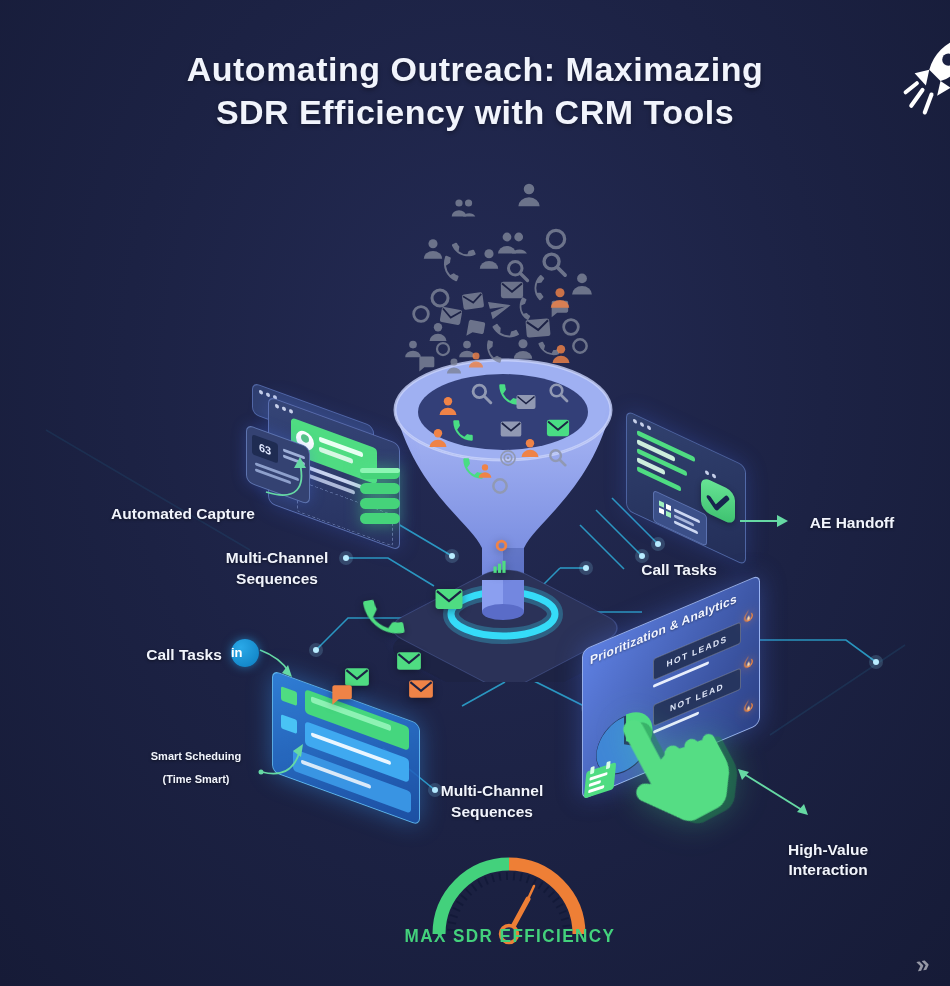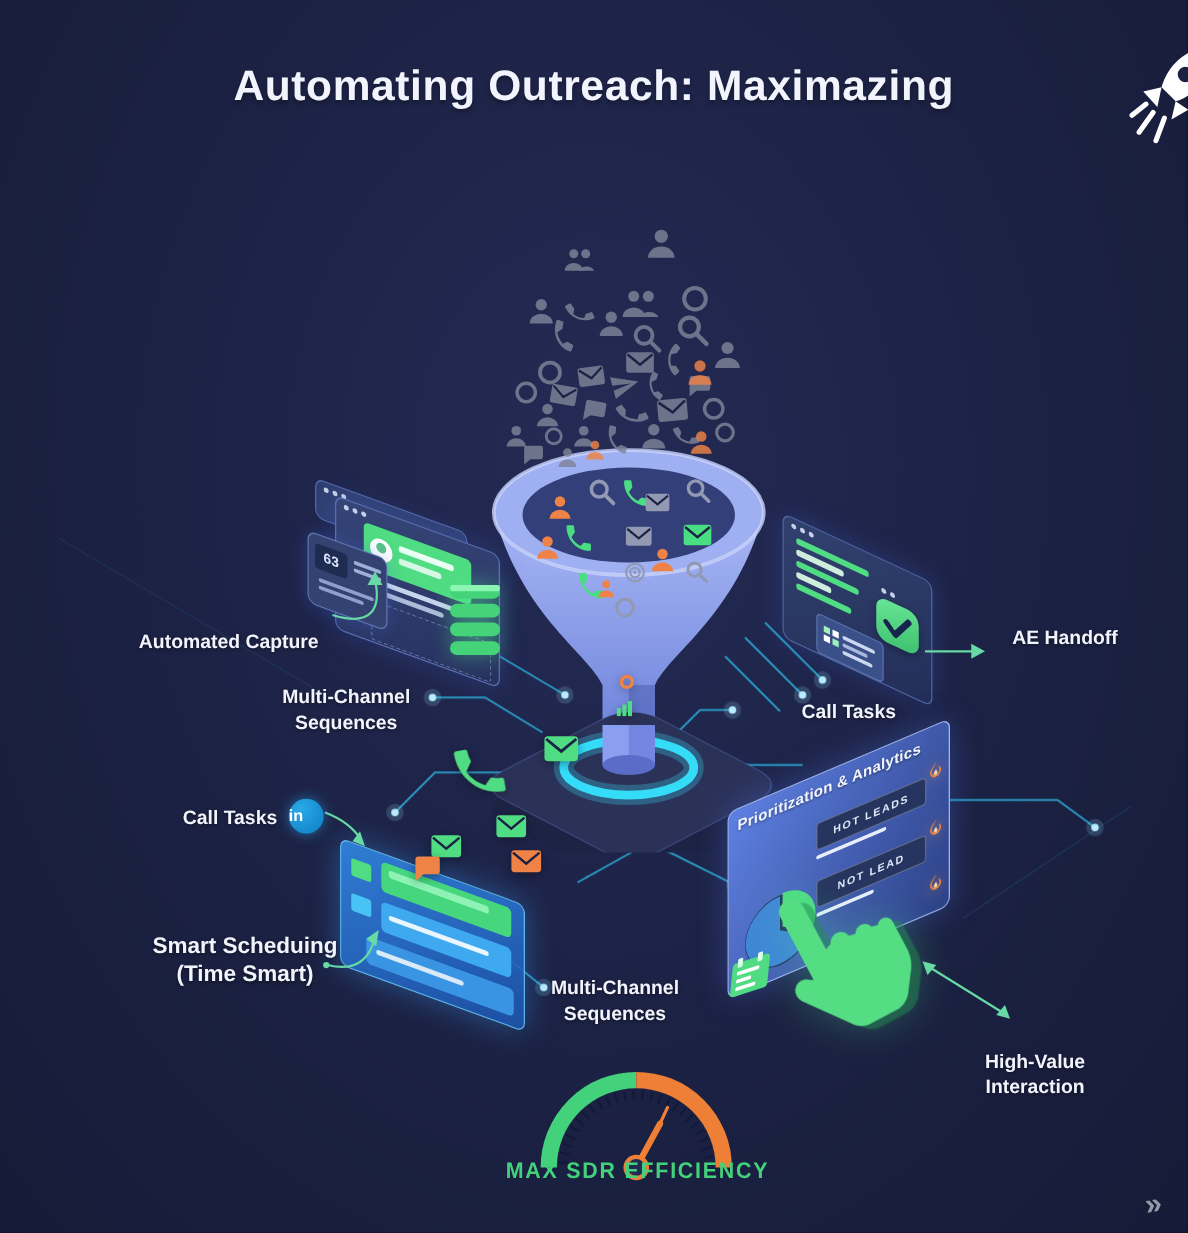--- a/index.html
+++ b/index.html
@@ -374,20 +374,21 @@
       <svg class="ic" viewBox="0 0 24 24" style="left: 490px; top: 476px; width: 20px; height: 20px; color: rgb(145, 153, 179);">
         <use href="#sym-ring"></use>
       </svg>
       <svg class="ic" viewBox="0 0 24 24" style="left: 476px; top: 462px; width: 18px; height: 18px; color: rgb(239, 131, 71);">
         <use href="#sym-person"></use>
       </svg>
     </div>
 
   <div class="title">
     <div>Automating Outreach: Maximazing</div>
+    <div>SDR Efficiency with CRM Tools</div>
   </div>
 
   <svg class="abs" style="left:900px;top:36px;" width="72" height="90" viewBox="0 0 60 80">
     <path d="M52,2C38,6 28,16 24,30L34,40C48,36 56,24 58,6Z" fill="#fff"></path>
     <circle cx="41" cy="21" r="5.5" fill="#1c2244"></circle>
     <path d="M24,30L11,33L21,44Z" fill="#fff"></path>
     <path d="M34,40L31,53L43,46Z" fill="#fff"></path>
     <g stroke="#fff" stroke-width="3.6" stroke-linecap="round">
       <line x1="18" y1="48" x2="8" y2="62"></line>
         <line x1="26" y1="52" x2="20" y2="68"></line>
@@ -561,25 +562,25 @@
     </g>
   </svg>
 
   <div class="lbl" style="left:183px;top:479px;margin-top:24px;">Automated Capture</div>
   <div class="lbl" style="left:277px;top:547px;">
     <div>Multi-Channel</div>
     <div>Sequences</div>
   </div>
   <div class="lbl" style="left:184px;top:644px;">Call Tasks</div>
   <div class="linkedin">in</div>
-  <div class="lbl" style="left:196px;top:745px;font-size:18px;line-height:23px;">
+  <div class="lbl" style="left:196px;top:745px;font-size:11px;line-height:23px;">
     <div>Smart Scheduing</div>
     <div>(Time Smart)</div>
   </div>
-  <div class="lbl" style="left:852px;top:500px;">AE Handoff</div>
+  <div class="lbl" style="left:852px;top:512px;">AE Handoff</div>
   <div class="lbl" style="left:679px;top:559px;">Call Tasks</div>
   <div class="lbl" style="left:492px;top:780px;">
     <div>Multi-Channel</div>
     <div>Sequences</div>
   </div>
   <div class="lbl" style="left:830px;top:812px;transform:none;text-align:left;line-height:20px;">
     <div style="margin-left:-42px;margin-top:28px;">High-Value</div>
     <div style="margin-left:-42px;text-align:center;">Interaction</div>
   </div>
 

